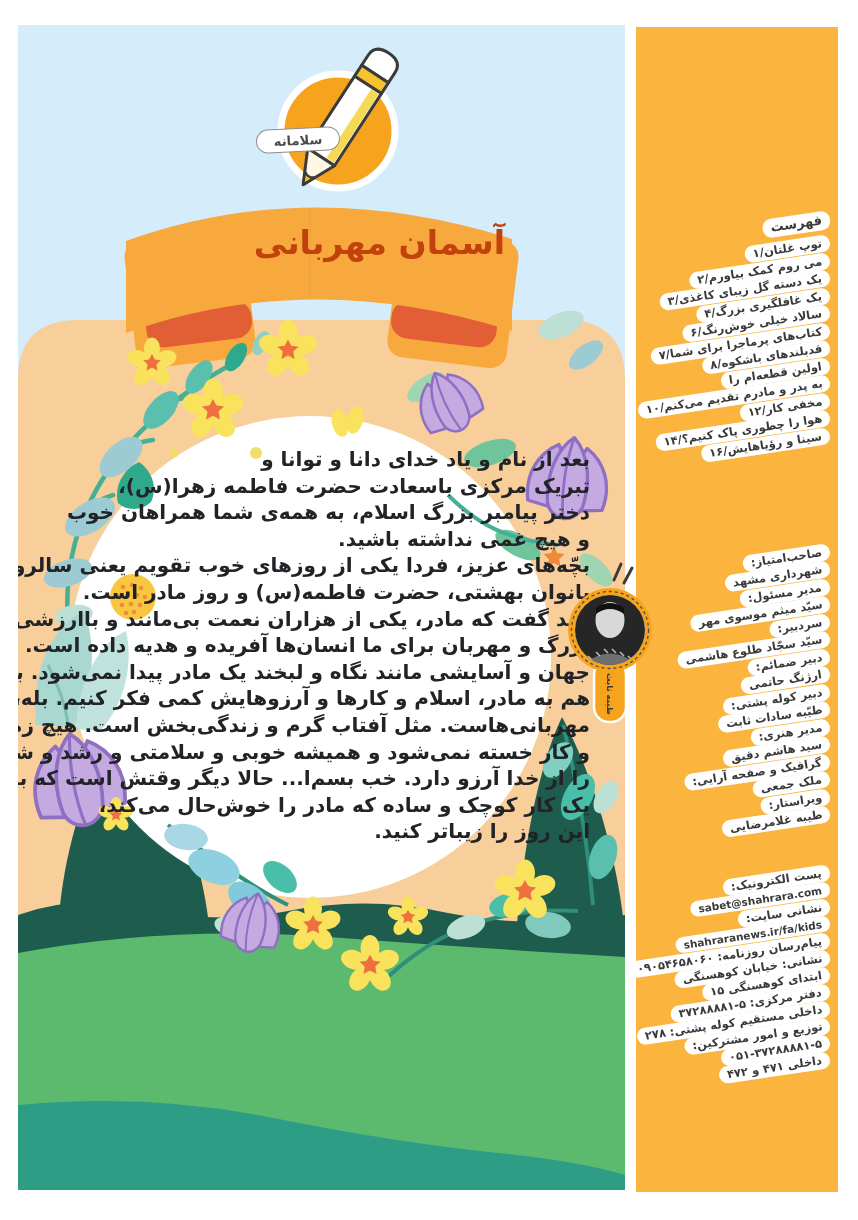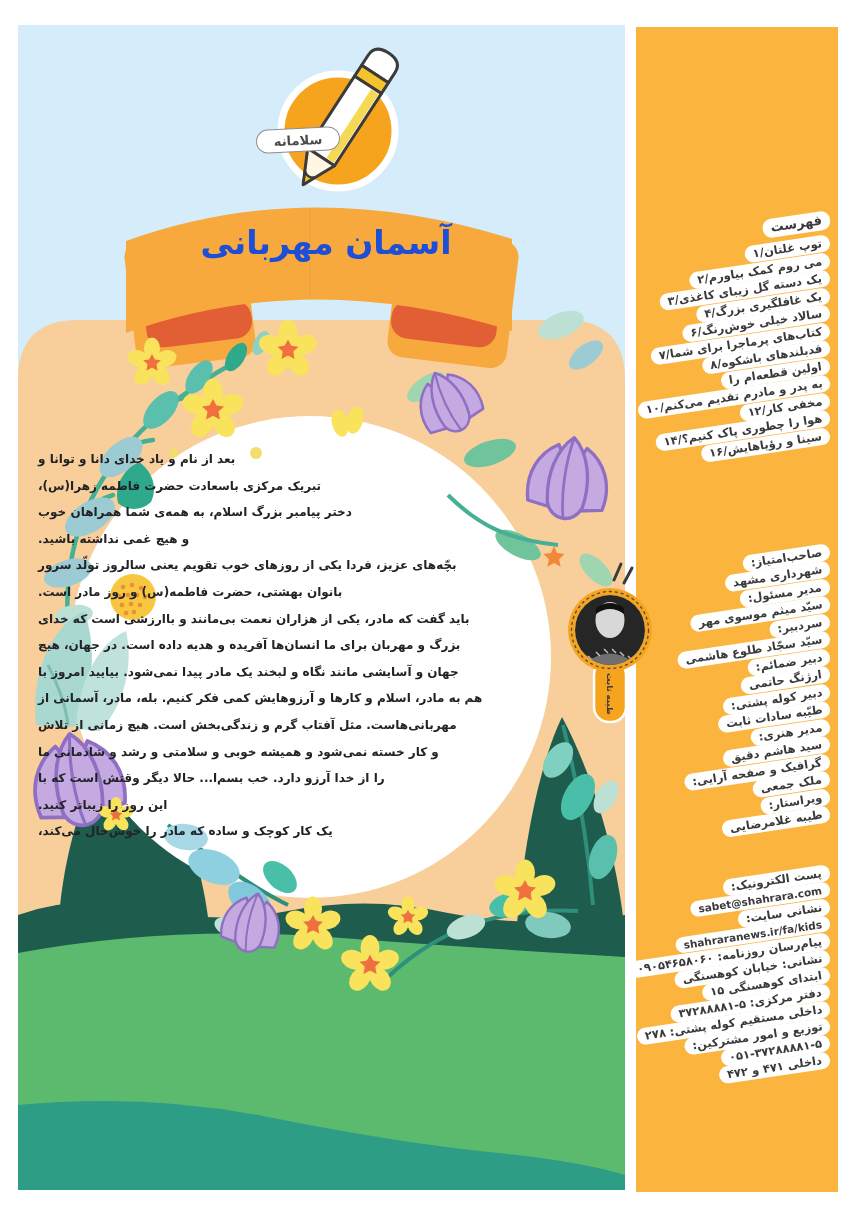--- a/index.html
+++ b/index.html
@@ -1,26 +1,26 @@
 <!DOCTYPE html>
 <html lang="fa"><head>
 <meta charset="utf-8">
 <style>
   html,body{margin:0;padding:0;}
   body{width:858px;height:1220px;background:#ffffff;position:relative;overflow:hidden;
        font-family:"DejaVu Sans", sans-serif;}
   .panel{position:absolute;left:18px;top:25px;width:607px;height:1165px;overflow:hidden;background:#D5ECFA;}
   .panel svg{position:absolute;left:0;top:0;}
-  .banner-title{position:absolute;left:106px;top:198px;width:404px;text-align:center;
-     font-size:33px;font-weight:bold;color:#1d4ed8;direction:rtl;white-space:nowrap;}
+  .banner-title{position:absolute;left:83px;top:198px;width:404px;text-align:right;
+     font-size:33px;font-weight:bold;color:#c2410c;direction:rtl;white-space:nowrap;}
   .badge-label{position:absolute;left:238px;top:103px;width:82px;height:22px;background:#fff;
      border:1.5px solid #8E8E8E;border-radius:12px;display:flex;align-items:center;justify-content:center;
      font-size:13px;font-weight:bold;color:#4A4A4A;transform:rotate(-3deg);direction:rtl;}
-  .editorial{position:absolute;left:20px;top:421px;width:560px;direction:rtl;text-align:left;
-     font-size:12px;font-weight:bold;color:#222327;line-height:26.6px;}
+  .editorial{position:absolute;left:12px;top:421px;width:560px;direction:rtl;text-align:right;
+     font-size:20px;font-weight:bold;color:#222327;line-height:26.6px;}
   .editorial .eline{white-space:nowrap;}
   .sidebar{position:absolute;left:636px;top:27px;width:202px;height:1165px;background:#FBB43E;direction:rtl;}
   .pillblock{position:absolute;right:8px;width:190px;}
   .row{text-align:right;height:17.5px;}
   .row-s{height:17px;}
   .pill{display:inline-block;background:#ffffff;border-radius:9px;padding:1.5px 8px 2.5px;
      font-size:11.5px;font-weight:bold;color:#3A3A3A;white-space:nowrap;line-height:1.15;
      transform:rotate(-8.5deg);transform-origin:100% 50%;}
   .pill.latin{font-size:10.5px;direction:ltr;}
   .toc-title .pill{font-size:13px;}
@@ -188,22 +188,22 @@
     <div class="eline">و هیچ غمی نداشته باشید.</div>
     <div class="eline">بچّه‌های عزیز، فردا یکی از روزهای خوب تقویم یعنی سالروز تولّد سرور</div>
     <div class="eline">بانوان بهشتی، حضرت فاطمه(س) و روز مادر است.</div>
     <div class="eline">باید گفت که مادر، یکی از هزاران نعمت بی‌مانند و باارزشی است که خدای</div>
     <div class="eline">بزرگ و مهربان برای ما انسان‌ها آفریده و هدیه داده است. در جهان، هیچ</div>
     <div class="eline">جهان و آسایشی مانند نگاه و لبخند یک مادر پیدا نمی‌شود. بیایید امروز با</div>
     <div class="eline">هم به مادر، اسلام و کارها و آرزوهایش کمی فکر کنیم. بله، مادر، آسمانی از</div>
     <div class="eline">مهربانی‌هاست. مثل آفتاب گرم و زندگی‌بخش است. هیچ زمانی از تلاش</div>
     <div class="eline">و کار خسته نمی‌شود و همیشه خوبی و سلامتی و رشد و شادمانی ما</div>
     <div class="eline">را از خدا آرزو دارد. خب بسم‌ا... حالا دیگر وقتش است که با</div>
+    <div class="eline">یک کار کوچک و ساده که مادر را خوش‌حال می‌کند،</div>
     <div class="eline">این روز را زیباتر کنید.</div>
-    <div class="eline">یک کار کوچک و ساده که مادر را خوش‌حال می‌کند،</div>
   </div>
 </div>
 
 <aside class="sidebar">
   <div class="pillblock" style="top:180px;">
     <div class="row toc-title"><span class="pill">فهرست</span></div>
     <div class="gap"></div>
     <div class="row"><span class="pill">توپ غلتان/۱</span></div>
     <div class="row"><span class="pill">می روم کمک بیاورم/۲</span></div>
     <div class="row"><span class="pill">یک دسته گل زیبای کاغذی/۳</span></div>

